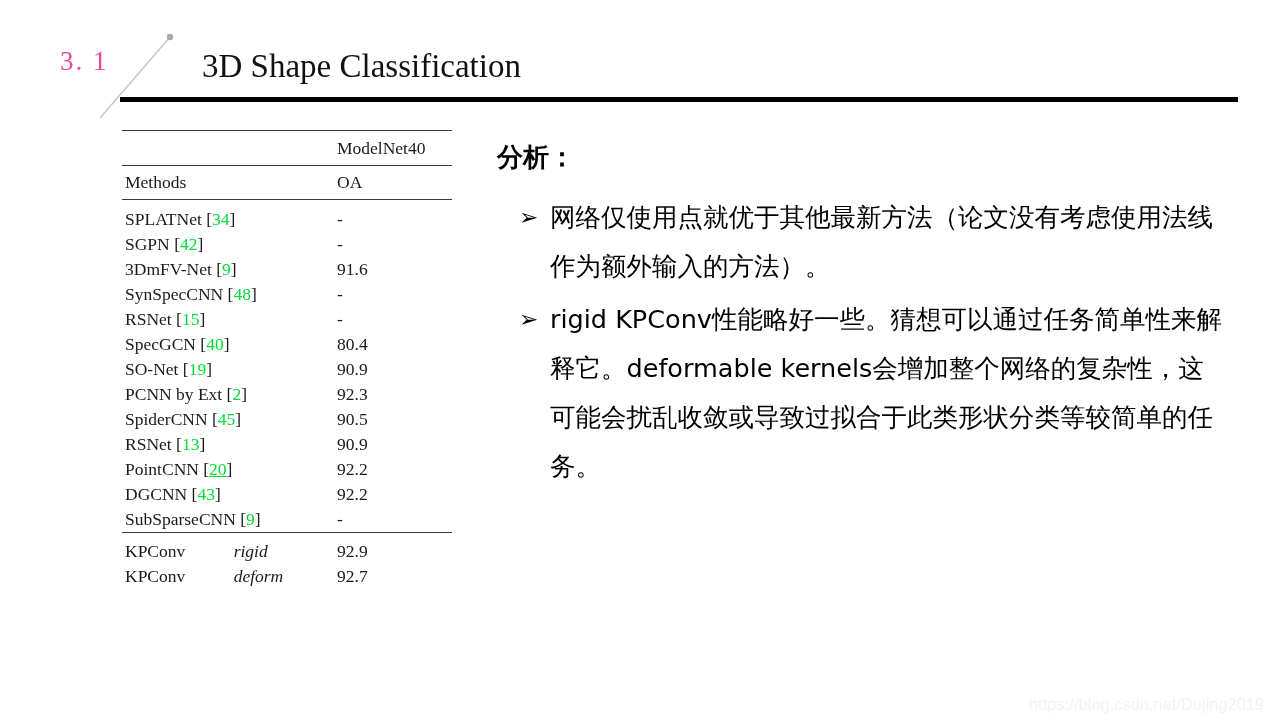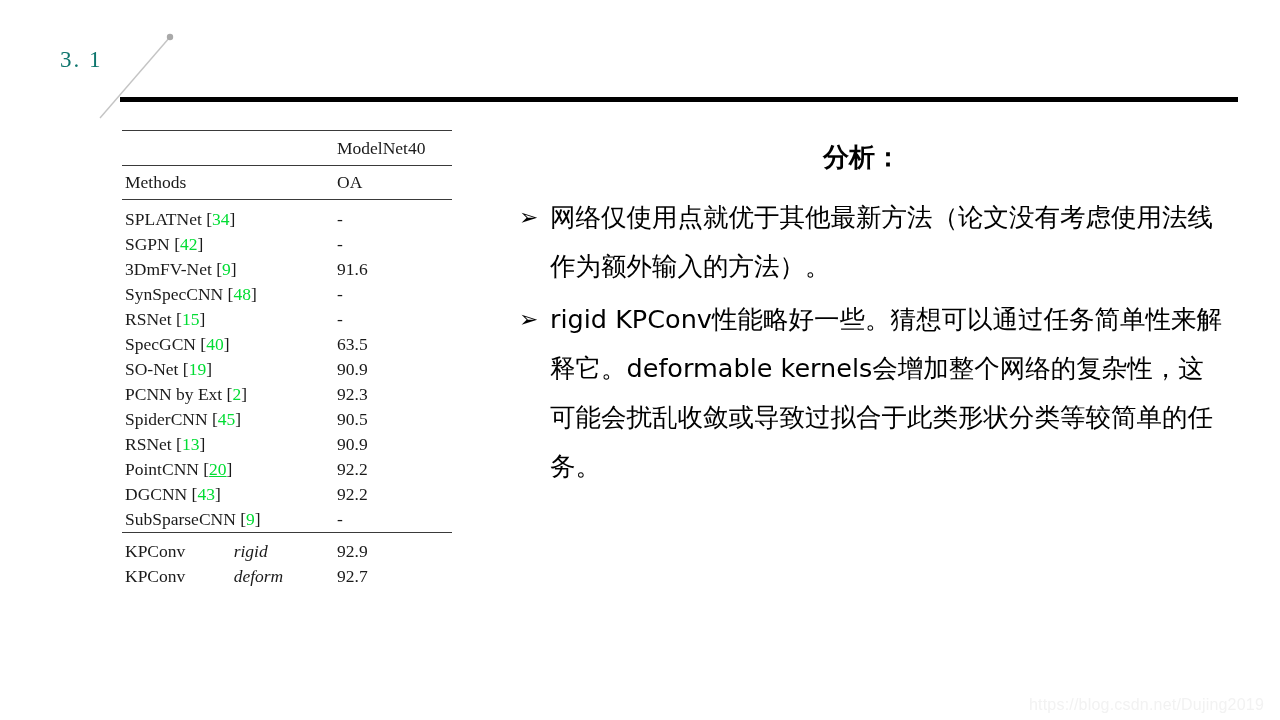--- a/index.html
+++ b/index.html
@@ -24,22 +24,22 @@
     top: 0;
     width: 1280px;
     height: 110px;
   }
 
   #section-number {
     position: absolute;
     left: 60px;
     top: 48px;
     font-family: "Liberation Serif", serif;
-    font-size: 23px;
-    color: #0f766e;
+    font-size: 27px;
+    color: #ec4899;
     letter-spacing: 2px;
     line-height: 1;
     white-space: nowrap;
   }
 
   #header-diagonal {
     position: absolute;
     left: 108px;
     top: 30px;
     width: 70px;
@@ -122,21 +122,20 @@
     width: 730px;
   }
 
   #analysis-label {
     font-family: "DejaVu Sans", sans-serif;
     font-size: 26px;
     font-weight: bold;
     color: #000;
     line-height: 1.2;
     margin-bottom: 20px;
-    text-align: center;
   }
 
   ul.analysis-list {
     list-style: none;
     margin: 0;
     padding: 0;
   }
 
   ul.analysis-list li {
     position: relative;
@@ -175,20 +174,21 @@
 
 <div id="slide-header">
 
   <div id="section-number">3. 1</div>
 
   <svg id="header-diagonal" viewBox="0 0 70 80" width="70" height="80">
     <line x1="62" y1="7" x2="-8" y2="88" stroke="#c4c4c4" stroke-width="1.4"></line>
     <circle cx="62" cy="7" r="3.2" fill="#a9a9a9"></circle>
   </svg>
 
+  <div id="slide-title">3D Shape Classification</div>
 
   <div id="header-rule"></div>
 </div>
 
 <div id="results-table-wrap">
   <table class="results">
     <tbody id="table-body">
 
     <tr class="rule-top dataset-head-row">
           <td class="col-method"></td>
@@ -213,21 +213,21 @@
         <tr>
           <td class="col-method"><span>SynSpecCNN </span><span class="bracket">[</span><span class="cite" style="color: rgb(0, 221, 51);">48</span><span class="bracket">]</span></td>
           <td class="col-oa">-</td>
         </tr>
         <tr>
           <td class="col-method"><span>RSNet </span><span class="bracket">[</span><span class="cite" style="color: rgb(0, 221, 51);">15</span><span class="bracket">]</span></td>
           <td class="col-oa">-</td>
         </tr>
         <tr>
           <td class="col-method"><span>SpecGCN </span><span class="bracket">[</span><span class="cite" style="color: rgb(0, 221, 51); text-align: right;">40</span><span class="bracket">]</span></td>
-          <td class="col-oa">63.5</td>
+          <td class="col-oa">80.4</td>
         </tr>
         <tr>
           <td class="col-method"><span>SO-Net </span><span class="bracket">[</span><span class="cite" style="color: rgb(0, 221, 51);">19</span><span class="bracket">]</span></td>
           <td class="col-oa">90.9</td>
         </tr>
         <tr>
           <td class="col-method"><span>PCNN by Ext </span><span class="bracket">[</span><span class="cite" style="color: rgb(0, 221, 51);">2</span><span class="bracket">]</span></td>
           <td class="col-oa">92.3</td>
         </tr>
         <tr>

